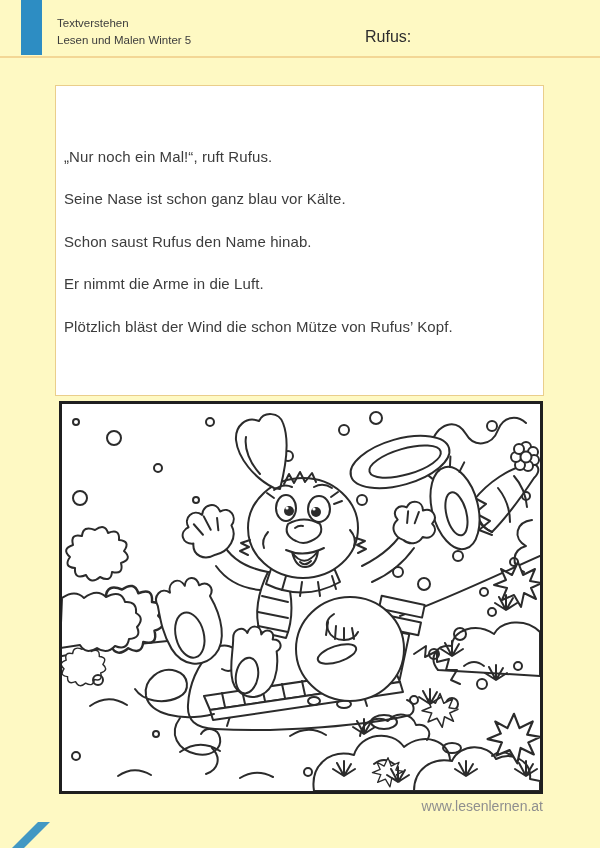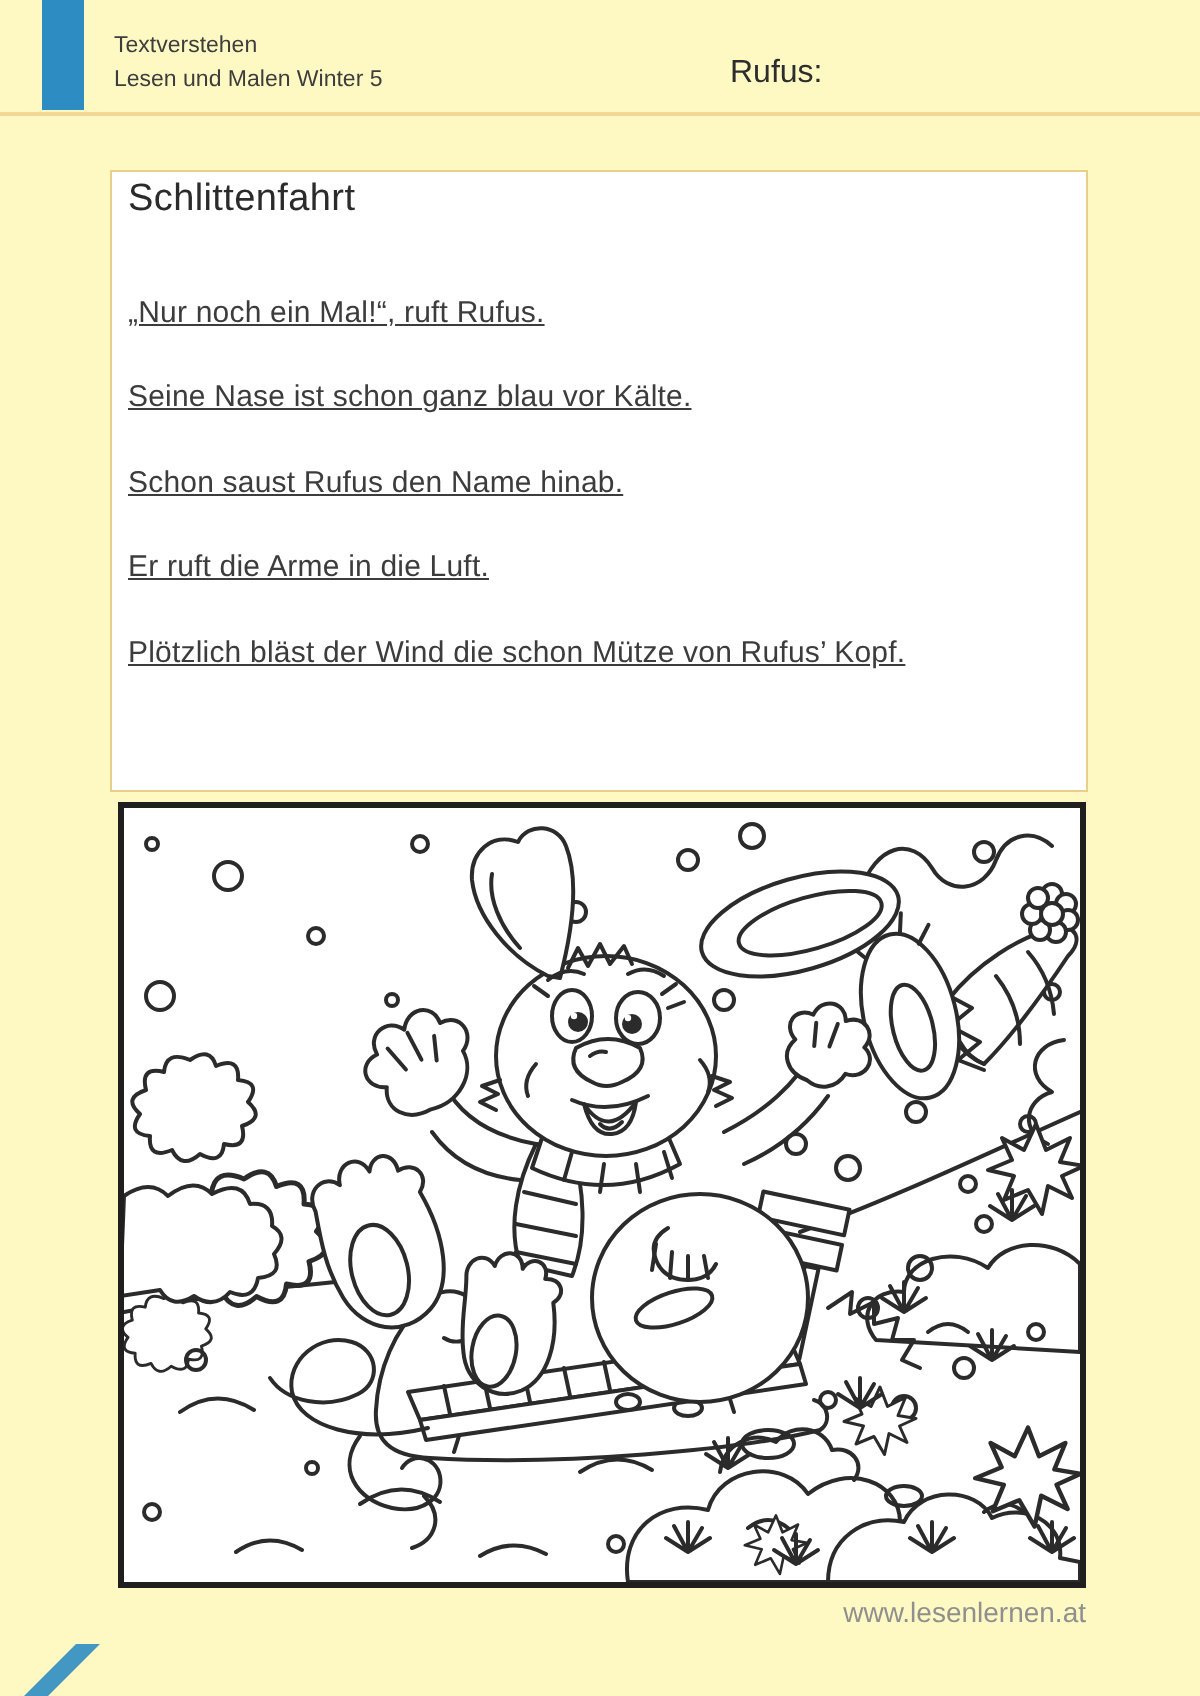--- a/index.html
+++ b/index.html
@@ -9,21 +9,21 @@
   }
   
   .corner-blue{position:absolute;left:21px;top:0;width:21px;height:55px;background:#2d8dc3;}
   .hdr-text{position:absolute;left:57px;top:15px;font-size:11.5px;line-height:17px;color:#3d3d3d;}
   .name-label{position:absolute;left:365px;top:28px;font-size:16px;color:#2d2d2d;}
   .hdr-rule{position:absolute;left:0;top:56px;width:600px;height:2px;background:#f3d795;}
   
   .reading-box{position:absolute;left:55px;top:85px;width:487px;height:309px;border:1.5px solid #eace8b;background:#fff;}
   .reading-title{position:absolute;left:8px;top:3px;font-size:19px;color:#2b2b2b;letter-spacing:.2px;}
   .sentences{position:absolute;left:8px;right:6px;top:49px;}
-  .sentences p{margin:0;height:42.5px;display:flex;align-items:center;font-size:15px;color:#3c3c3c;letter-spacing:.1px;text-decoration:underline;}
+  .sentences p{margin:0;height:42.5px;display:flex;align-items:center;font-size:15px;color:#3c3c3c;letter-spacing:.1px;}
   
   .picture-box{position:absolute;left:59px;top:401px;width:478px;height:387px;border:3px solid #1f1f1f;background:#fff;}
   .picture-box svg{display:block;width:100%;height:100%;}
   
   .footer-url{position:absolute;top:798px;right:57px;font-size:14px;color:#8f8f8f;text-decoration:none;}
   .corner-blue-bottom{position:absolute;left:8px;top:822px;width:46px;height:26px;}
 </style>
 </head>
 <body>
 
@@ -31,26 +31,25 @@
 
   <div class="corner-blue"></div>
   <div class="hdr-text">
     <div>Textverstehen</div>
     <div>Lesen und Malen Winter 5</div>
   </div>
   <div class="name-label">Rufus:</div>
   <div class="hdr-rule"></div>
 
   <div class="reading-box">
-    <div class="reading-title">Schlittenfahrt</div>
     <div class="sentences">
       <p>„Nur noch ein Mal!“, ruft Rufus.</p>
       <p>Seine Nase ist schon ganz blau vor Kälte.</p>
       <p>Schon saust Rufus den Name hinab.</p>
-      <p>Er ruft die Arme in die Luft.</p>
+      <p>Er nimmt die Arme in die Luft.</p>
       <p>Plötzlich bläst der Wind die schon Mütze von Rufus’ Kopf.</p>
     </div>
   </div>
 
   <div class="picture-box">
     <svg viewBox="0 0 478 387" aria-label="coloring picture">
       <defs>
         <path id="splat" d="M0,-26 q10,-7 13,3 q12,-5 11,7 q12,1 5,11 q9,8 -3,12 q3,12 -9,9 q-1,11 -12,5 q-9,8 -14,-2 q-12,5 -11,-7 q-12,-1 -5,-11 q-9,-8 3,-12 q-3,-12 9,-9 q1,-11 13,-6 z"></path>
         <path id="bush" d="M0,-22 L5,-9 L17,-15 L12,-3 L24,-1 L13,4 L18,15 L6,9 L3,23 L-4,11 L-16,16 L-11,4 L-24,1 L-12,-4 L-17,-15 L-6,-9 Z"></path>
         <g id="tuft">

